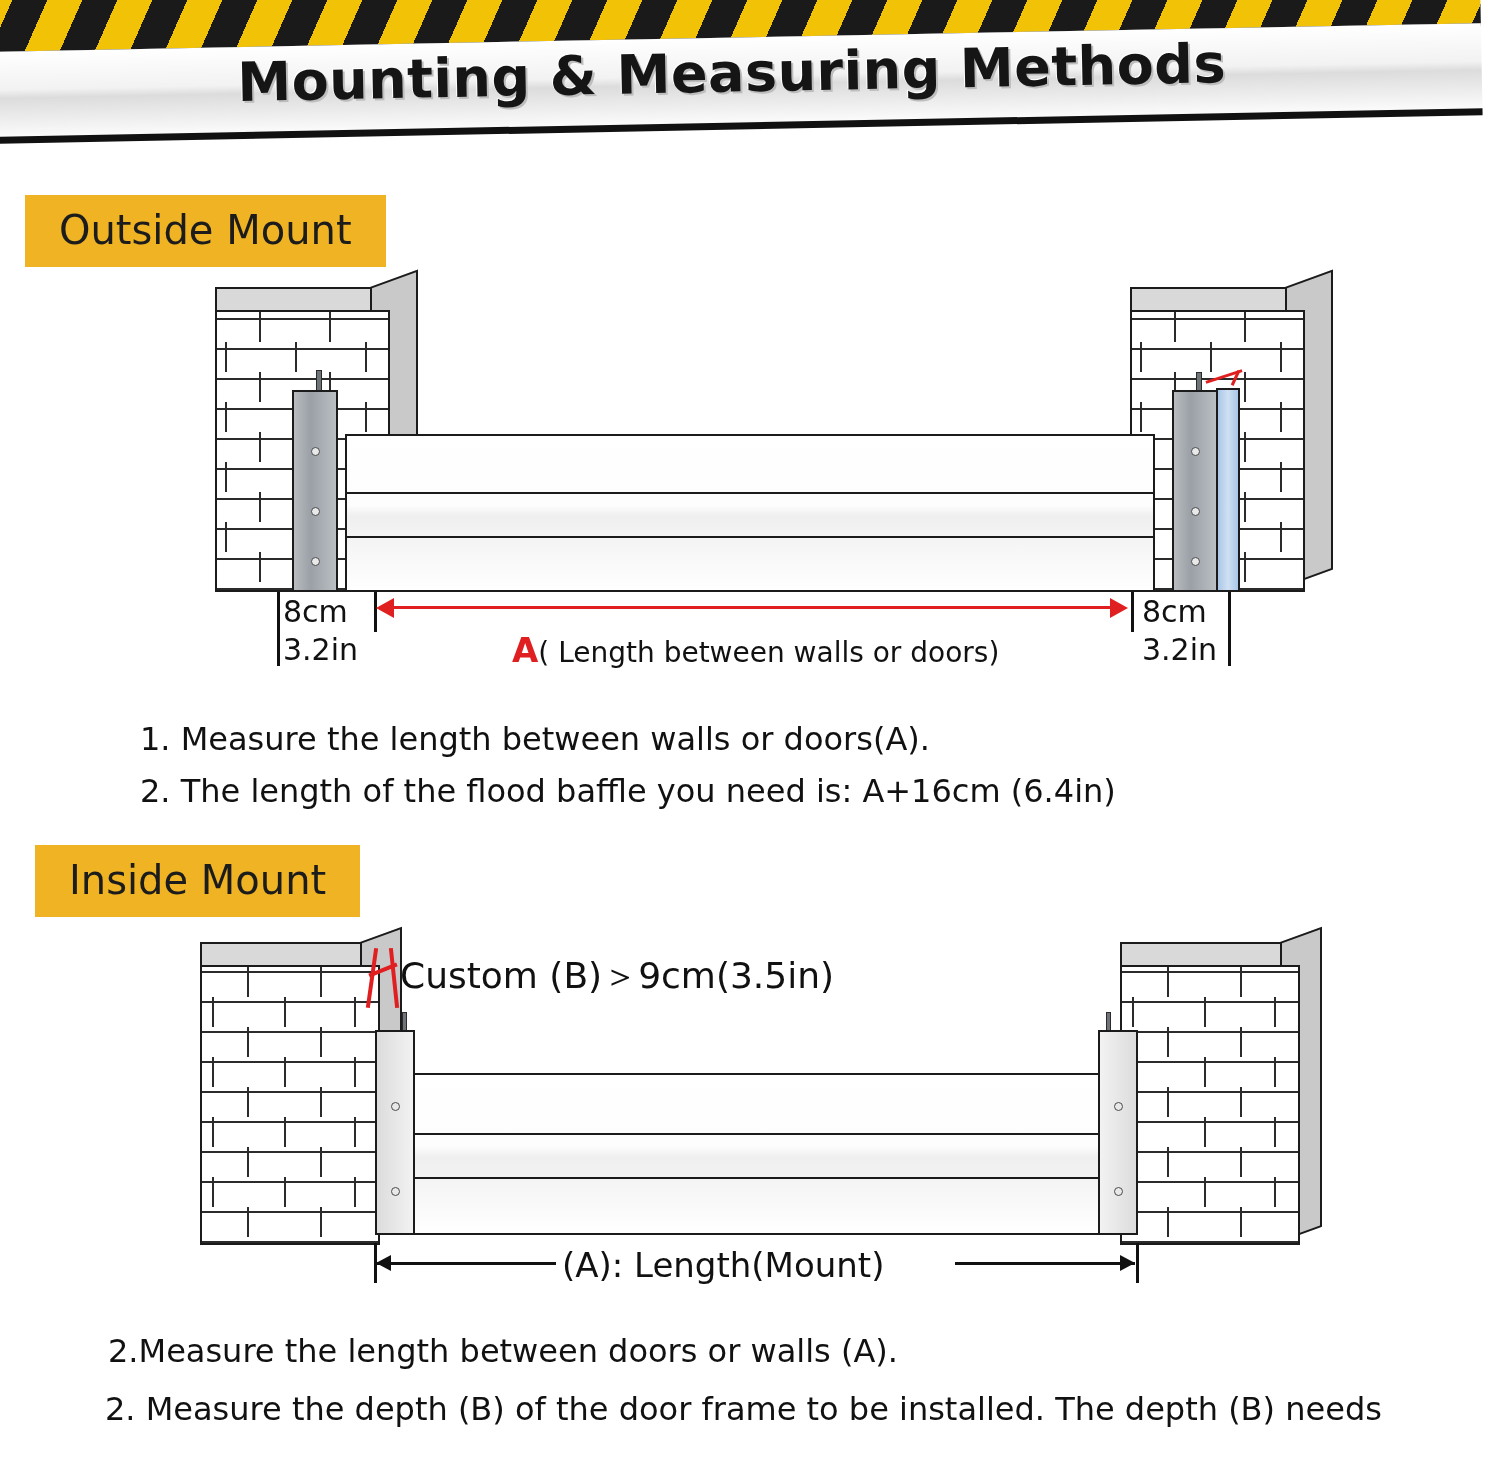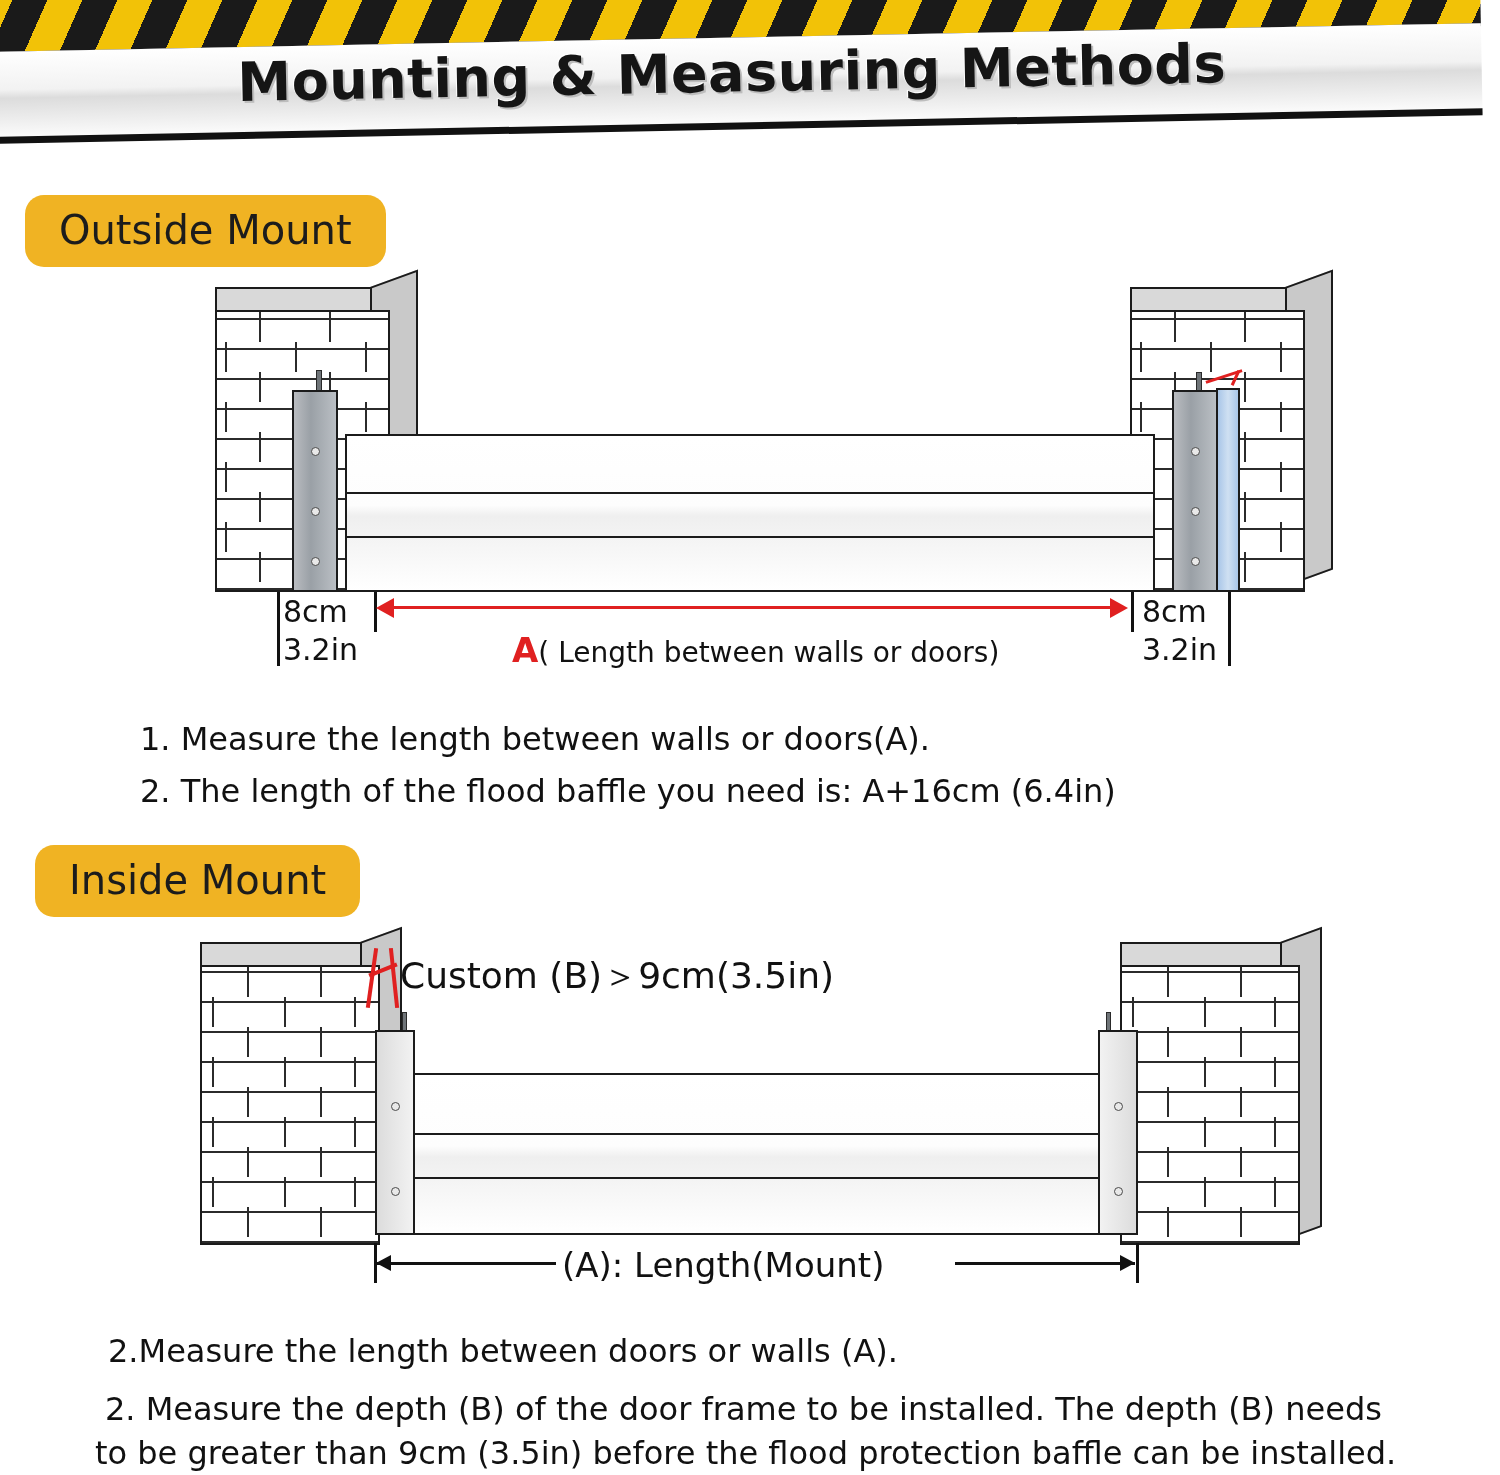--- a/index.html
+++ b/index.html
@@ -41,21 +41,21 @@
     transform-origin:left top;
   }
 
   
   .badge{
     position:absolute;
     background:#f0b323;
     color:#1c1c1c;
     font-size:40px;
     padding:12px 34px 14px 34px;
-    border-radius:19px;
+    border-radius:0;
     font-family:"DejaVu Sans", sans-serif;
     white-space:nowrap;
   }
   #badge-outside{left:25px;top:195px;}
   #badge-inside{left:35px;top:845px;}
 
   
   .txt{position:absolute;color:#111;font-family:"DejaVu Sans", sans-serif;white-space:nowrap;}
 
   .step{font-size:32px;}
@@ -326,15 +326,14 @@
   <div class="blackline" style="left:376px;top:1262px;width:180px;"></div>
   <div class="blackline" style="left:955px;top:1262px;width:180px;"></div>
   <div class="blackarrowL" style="left:376px;top:1255px;"></div>
   <div class="blackarrowR" style="left:1120px;top:1255px;"></div>
   <div class="txt" style="left:562px;top:1245px;font-size:34px;">(A): Length(Mount)</div>
 
   <div class="txt step" style="left:108px;top:1332px;">2.Measure the length between doors or walls (A).</div>
   <div class="txt step" style="left:105px;top:1390px;">
     <span>2. Measure the depth (B) of the door frame to be installed. The  depth  (B)  needs</span>
   </div>
-  <div class="txt step" style="left:95px;top:1434px;">to be greater than 9cm (3.5in) before the flood protection baffle can be installed.</div>
 
 </div>
 
 </body></html>

